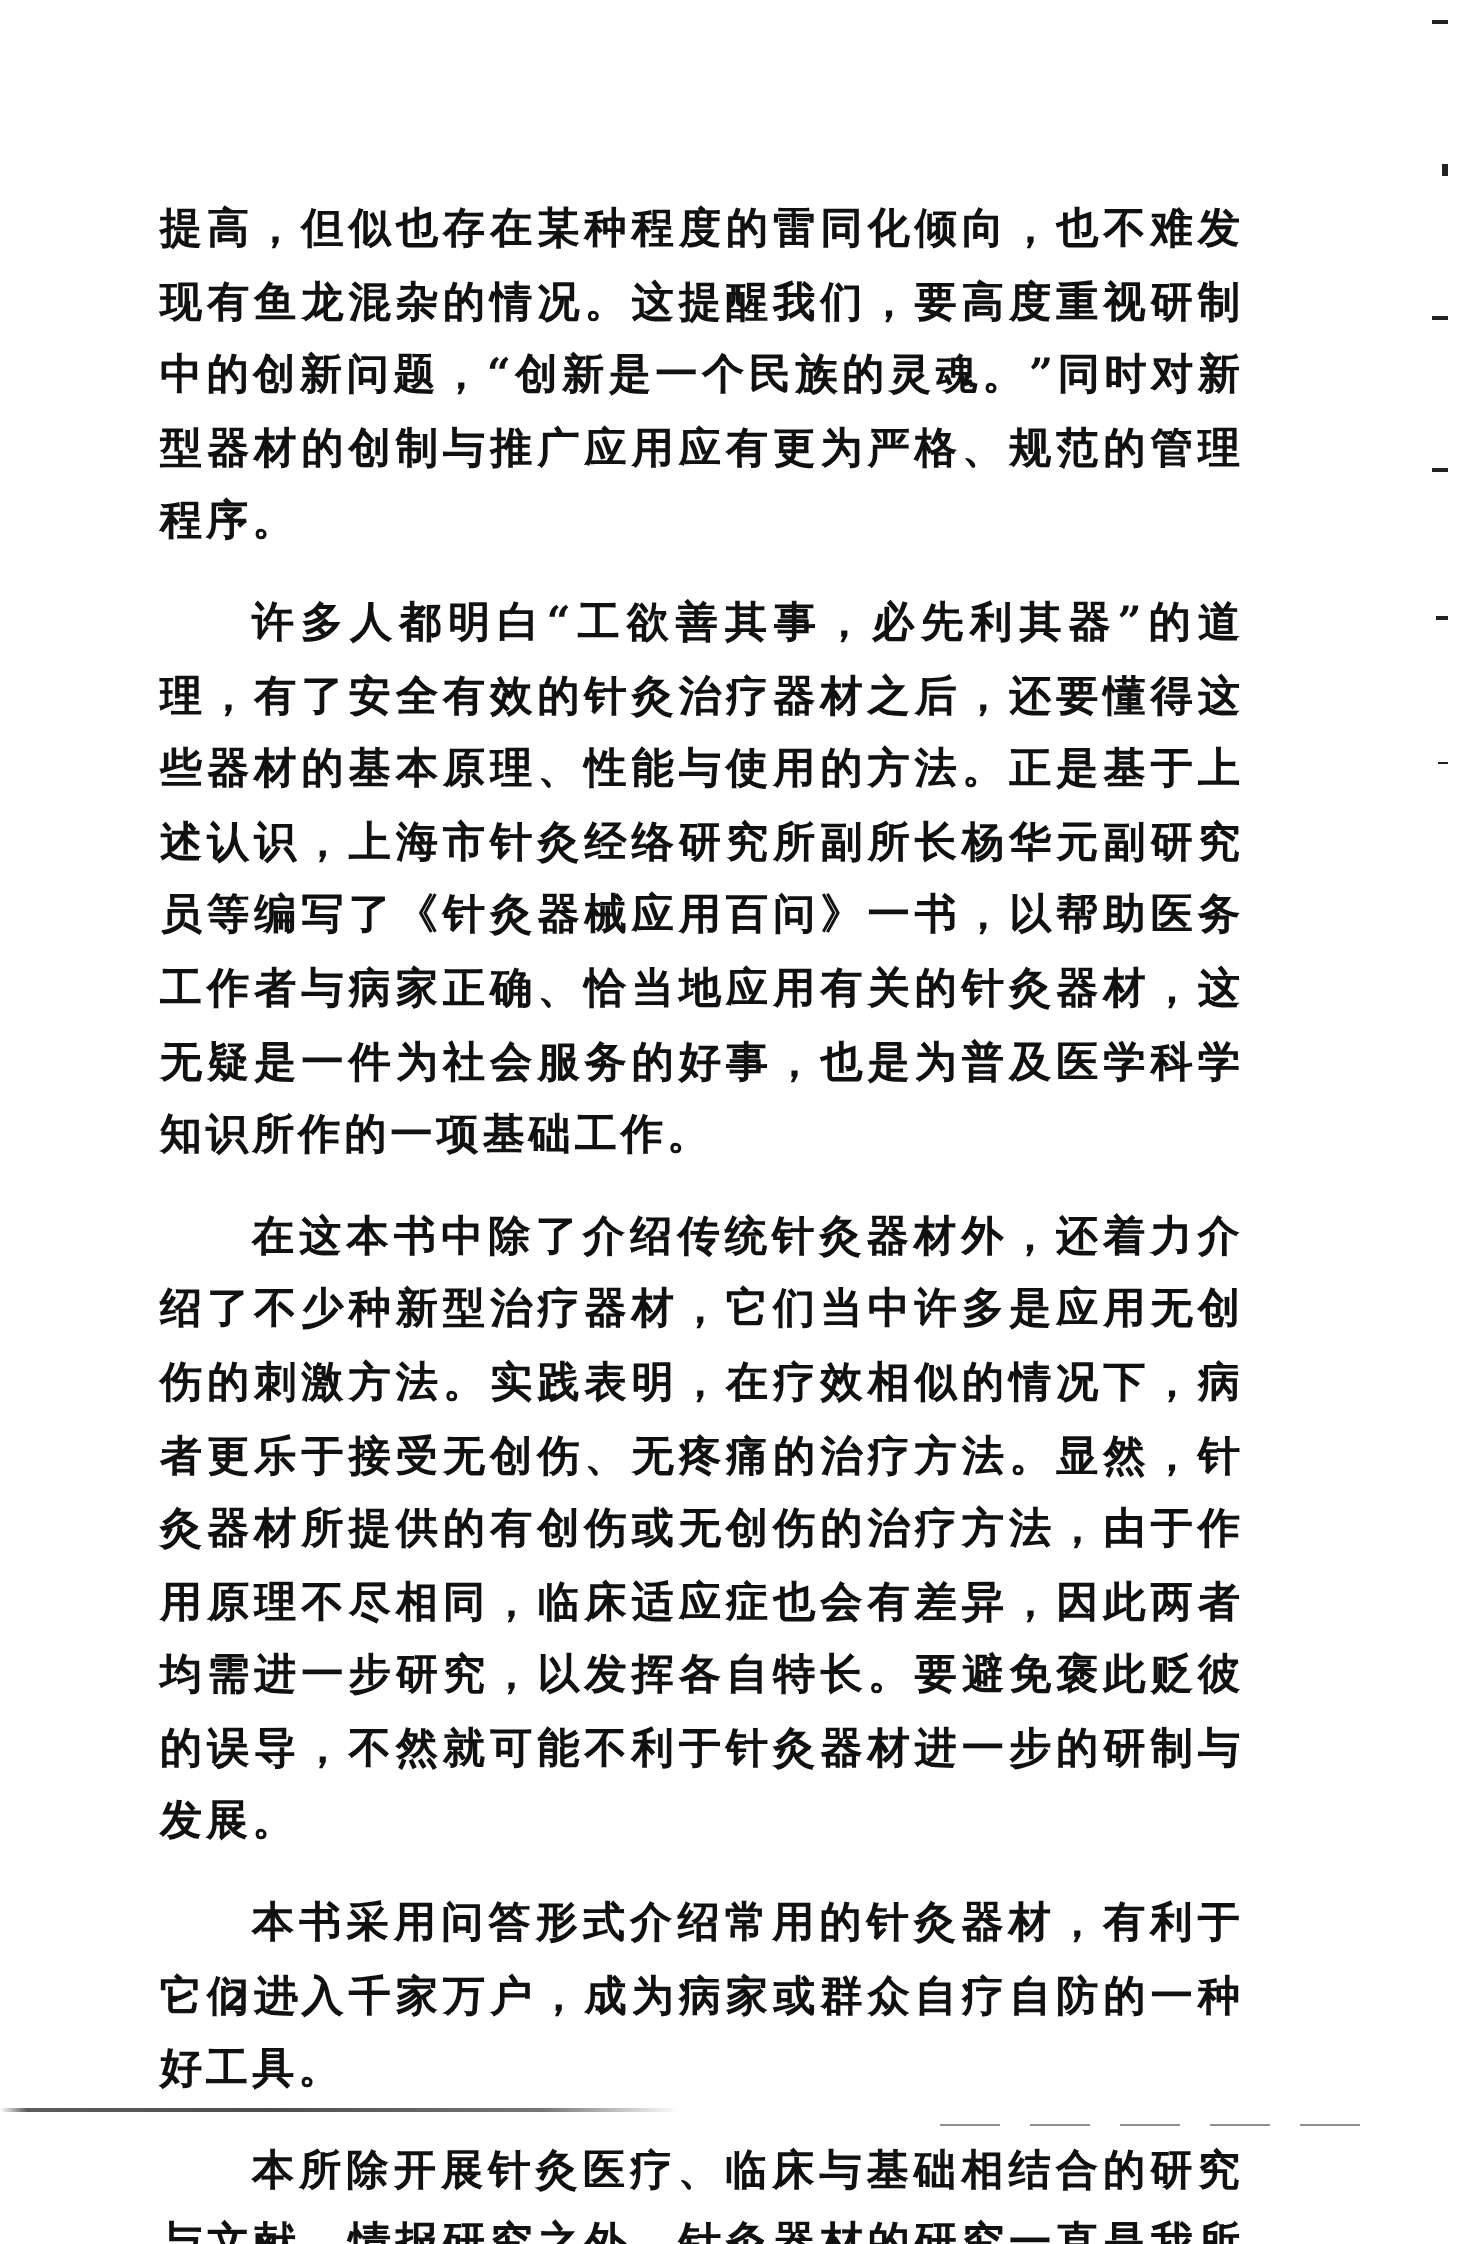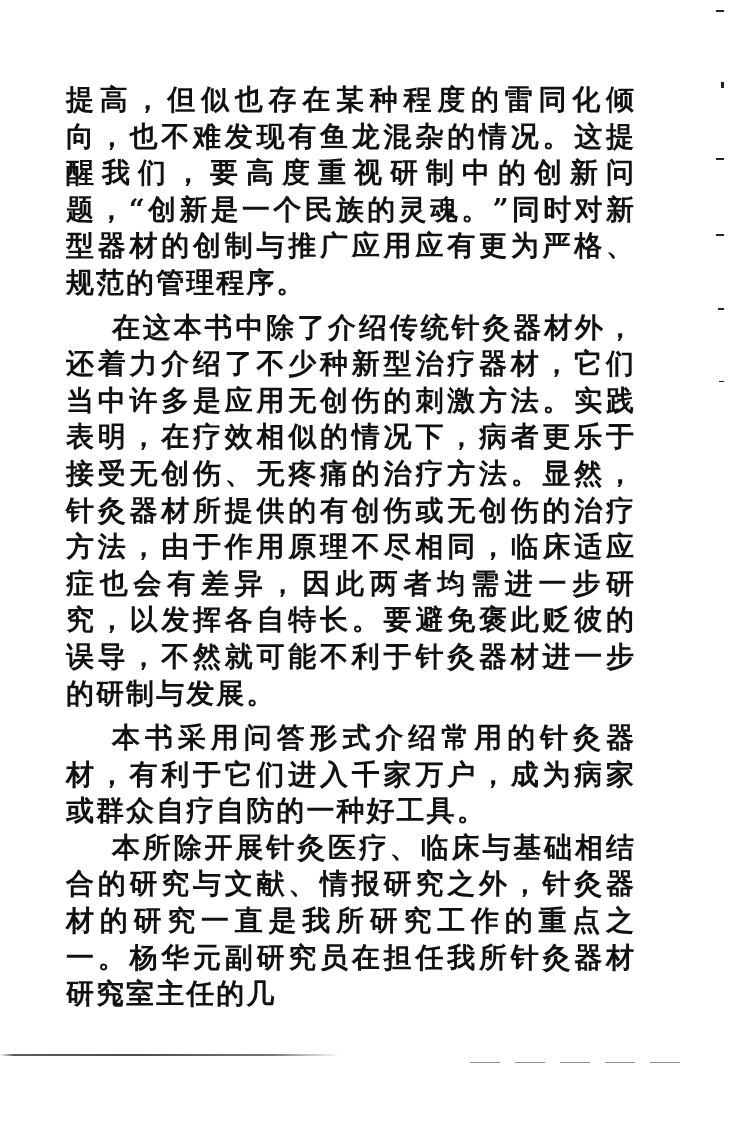--- a/index.html
+++ b/index.html
@@ -15,22 +15,22 @@
       font-family: "DejaVu Serif", "Liberation Serif", serif;
       color: #111111;
     }
     .page {
       position: absolute;
       left: 66px;
       top: 82px;
       width: 570px;
     }
     .para {
-      margin: 0;
-      font-size: 28px;
+      margin: 14px;
+      font-size: 21px;
       line-height: 36.6px;
       letter-spacing: 2.05px;
       text-align: justify;
       text-justify: inter-character;
       font-weight: bold;
     }
     .para.indent {
       text-indent: 46px;
     }
     .para.gap {
@@ -69,20 +69,21 @@
       width: 8px;
       height: 2px;
       background: #222;
     }
   </style>
 </head>
 <body>
 
 <div class="page">
   <p class="para">提高，但似也存在某种程度的雷同化倾向，也不难发现有鱼龙混杂的情况。这提醒我们，要高度重视研制中的创新问题，“创新是一个民族的灵魂。”同时对新型器材的创制与推广应用应有更为严格、规范的管理程序。</p>
+  <p class="para indent gap">许多人都明白“工欲善其事，必先利其器”的道理，有了安全有效的针灸治疗器材之后，还要懂得这些器材的基本原理、性能与使用的方法。正是基于上述认识，上海市针灸经络研究所副所长杨华元副研究员等编写了《针灸器械应用百问》一书，以帮助医务工作者与病家正确、恰当地应用有关的针灸器材，这无疑是一件为社会服务的好事，也是为普及医学科学知识所作的一项基础工作。</p>
   <p class="para indent gap">在这本书中除了介绍传统针灸器材外，还着力介绍了不少种新型治疗器材，它们当中许多是应用无创伤的刺激方法。实践表明，在疗效相似的情况下，病者更乐于接受无创伤、无疼痛的治疗方法。显然，针灸器材所提供的有创伤或无创伤的治疗方法，由于作用原理不尽相同，临床适应症也会有差异，因此两者均需进一步研究，以发挥各自特长。要避免褒此贬彼的误导，不然就可能不利于针灸器材进一步的研制与发展。</p>
   <p class="para indent gap">本书采用问答形式介绍常用的针灸器材，有利于它们进入千家万户，成为病家或群众自疗自防的一种好工具。</p>
   <p class="para indent">本所除开展针灸医疗、临床与基础相结合的研究与文献、情报研究之外，针灸器材的研究一直是我所研究工作的重点之一。杨华元副研究员在担任我所针灸器材研究室主任的几</p>
 </div>
 
 <div class="page-number">· 2 ·</div>
 
 <div class="scan-edge"></div>
 <div class="scan-edge right"></div>
 

